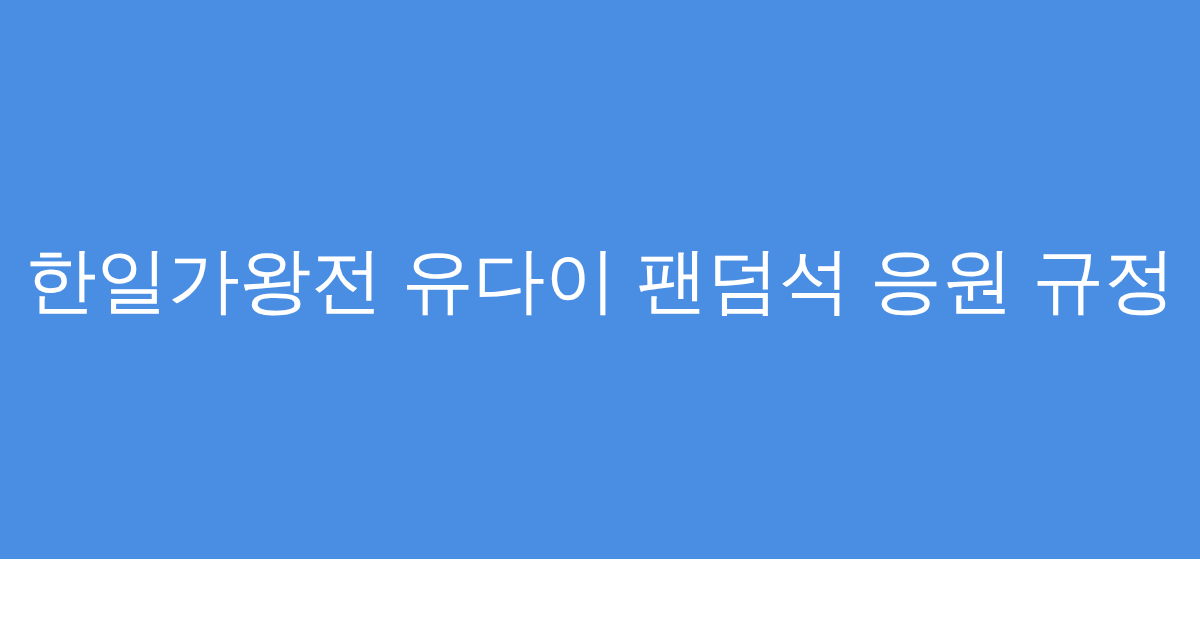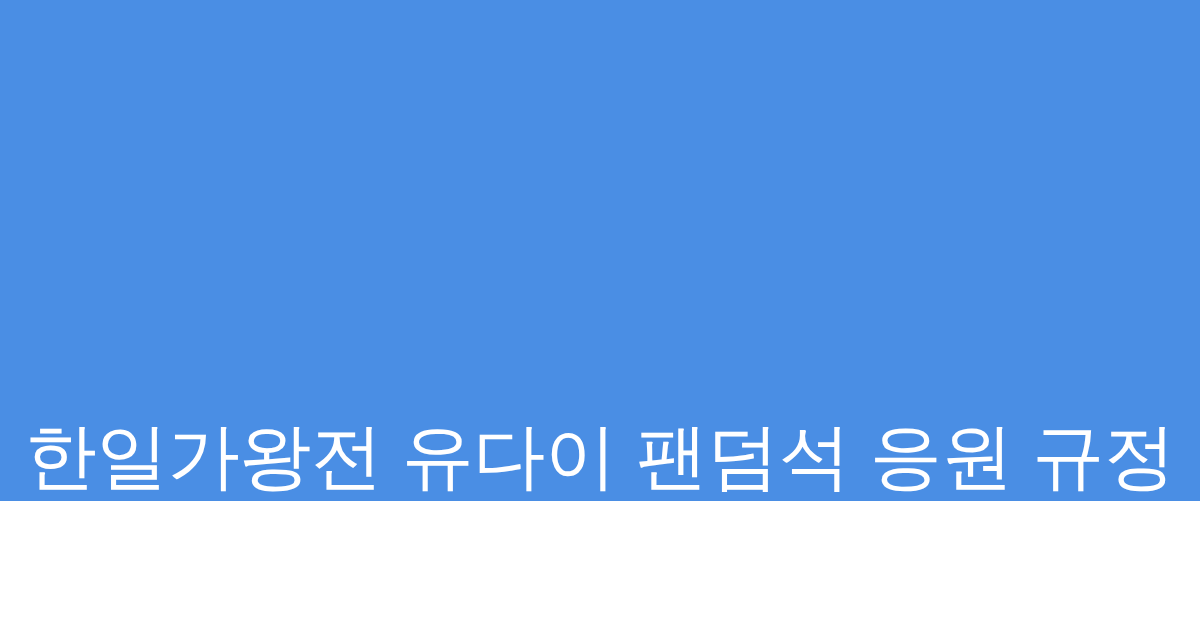--- a/index.html
+++ b/index.html
@@ -13,23 +13,23 @@
     height: 630px;
     overflow: hidden;
     font-family: "Liberation Sans", "DejaVu Sans", sans-serif;
   }
 
   
   .og-card {
     position: relative;
     box-sizing: border-box;
     width: 1200px;
-    height: 501px;
+    height: 559px;
     display: flex;
-    align-items: flex-end;
+    align-items: center;
     justify-content: center;
     background-color: #4a8ee4;
   }
 
   .og-card__inner {
     width: 1080px;
     display: flex;
     align-items: center;
     justify-content: center;
     text-align: center;

